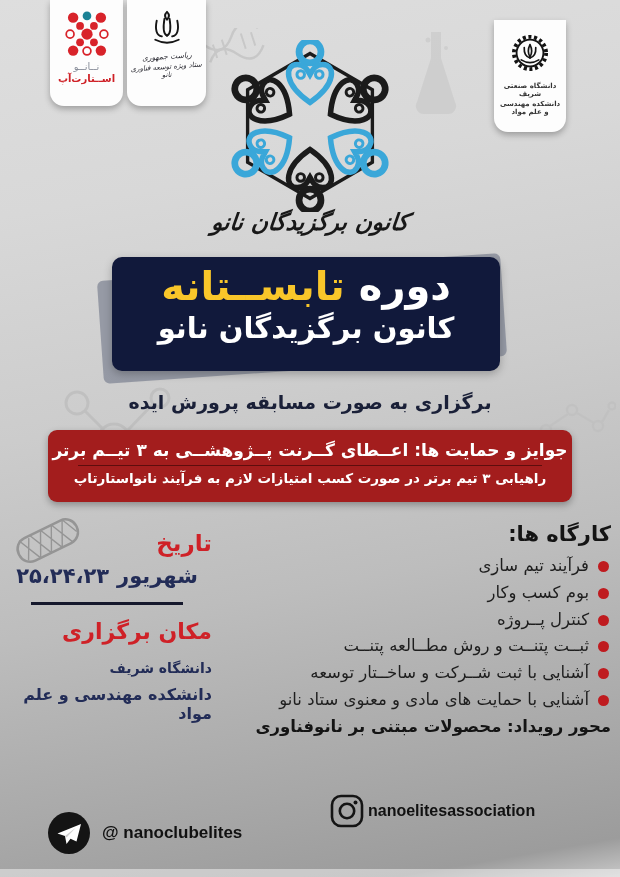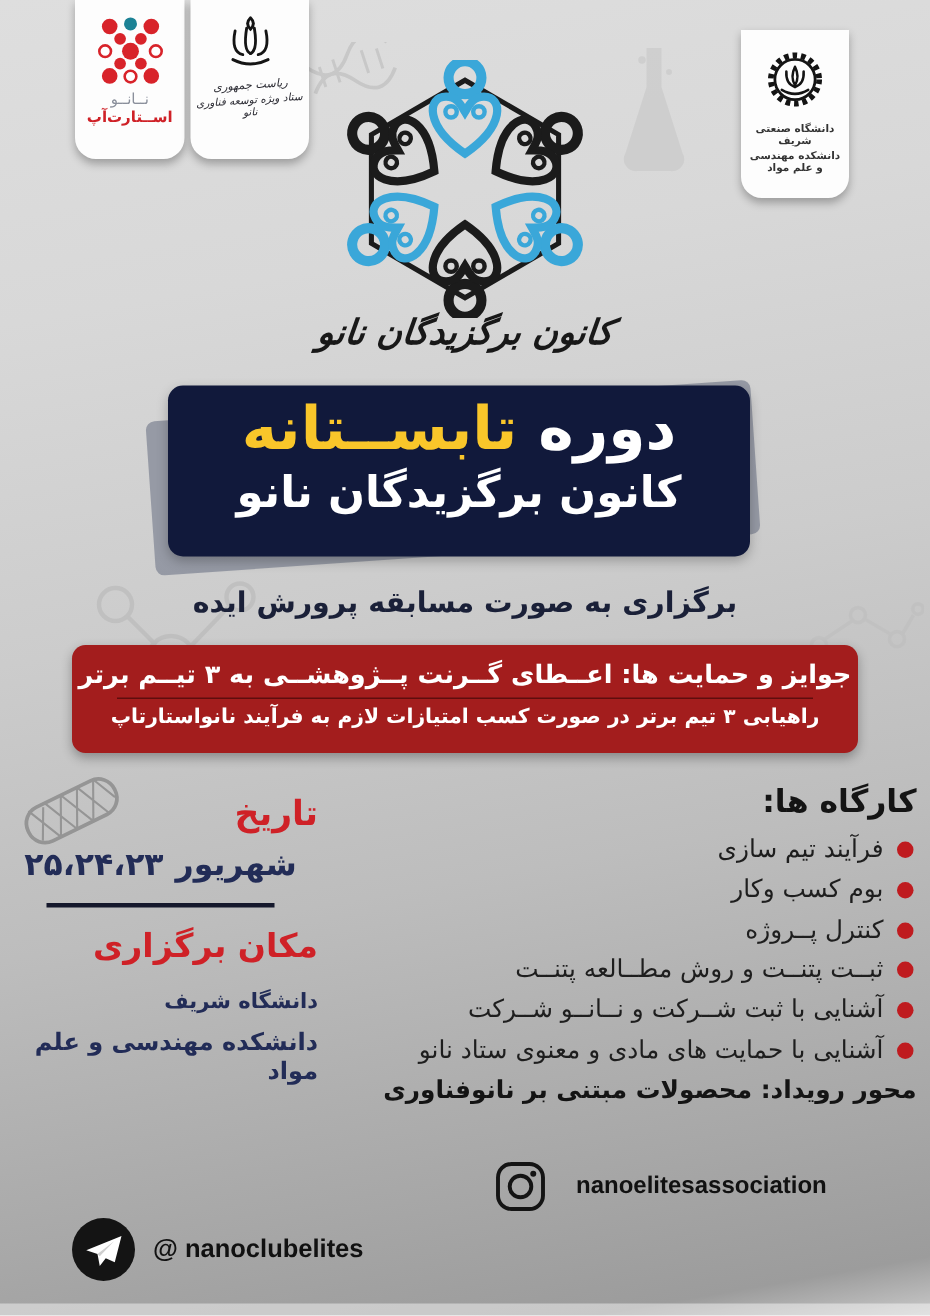--- a/index.html
+++ b/index.html
@@ -80,21 +80,21 @@
   .workcol li::before{
     content:"";position:absolute;right:2px;top:5px;width:11px;height:11px;
     border-radius:50%;background:#bf1b1f;
   }
   .workcol .focus{margin-top:5px;font-size:16.5px;font-weight:bold;color:#141414;white-space:nowrap;}
   
   .social{position:absolute;display:flex;align-items:center;}
   .social span{font-family:"Liberation Sans","DejaVu Sans",sans-serif;font-weight:bold;color:#111;}
   .social.tg{left:48px;top:812px;gap:12px;}
   .social.tg span{font-size:17px;}
-  .social.ig{left:330px;top:774px;gap:20px;}
+  .social.ig{left:330px;top:794px;gap:4px;}
   .social.ig span{font-size:16px;}
   
   .deco{position:absolute;pointer-events:none;}
   .bottom-strip{position:absolute;left:0;bottom:0;width:620px;height:8px;background:rgba(255,255,255,.45);}
 </style>
 </head>
 <body>
 
 <div class="poster">
 
@@ -262,21 +262,21 @@
     <div class="v2">دانشکده مهندسی و علم مواد</div>
   </div>
 
   <div class="workcol">
     <h3>کارگاه ها:</h3>
     <ul>
       <li>فرآیند تیم سازی</li>
       <li>بوم کسب وکار</li>
       <li>کنترل پــروژه</li>
       <li>ثبــت پتنــت و روش مطــالعه پتنــت</li>
-      <li>آشنایی با ثبت شــرکت و نــانــو شــرکت</li>
+      <li>آشنایی با ثبت شــرکت و ساخــتار توسعه</li>
       <li class="multiline">آشنایی با حمایت های مادی و معنوی ستاد نانو</li>
     </ul>
     <div class="focus">محور رویداد: محصولات مبتنی بر نانوفناوری</div>
   </div>
 
   <div class="social tg">
     <svg width="42" height="42" viewBox="0 0 42 42">
       <circle cx="21" cy="21" r="21" fill="#141414"></circle>
       <path d="M33 12 L9.5 21.5 L17 24 L18.5 32 L22.5 26.8 L28.5 29.5 Z" fill="#ffffff"></path>
       <path d="M17 24 L28 15.5 L18.5 25.5 Z" fill="#cfcfcf"></path>

